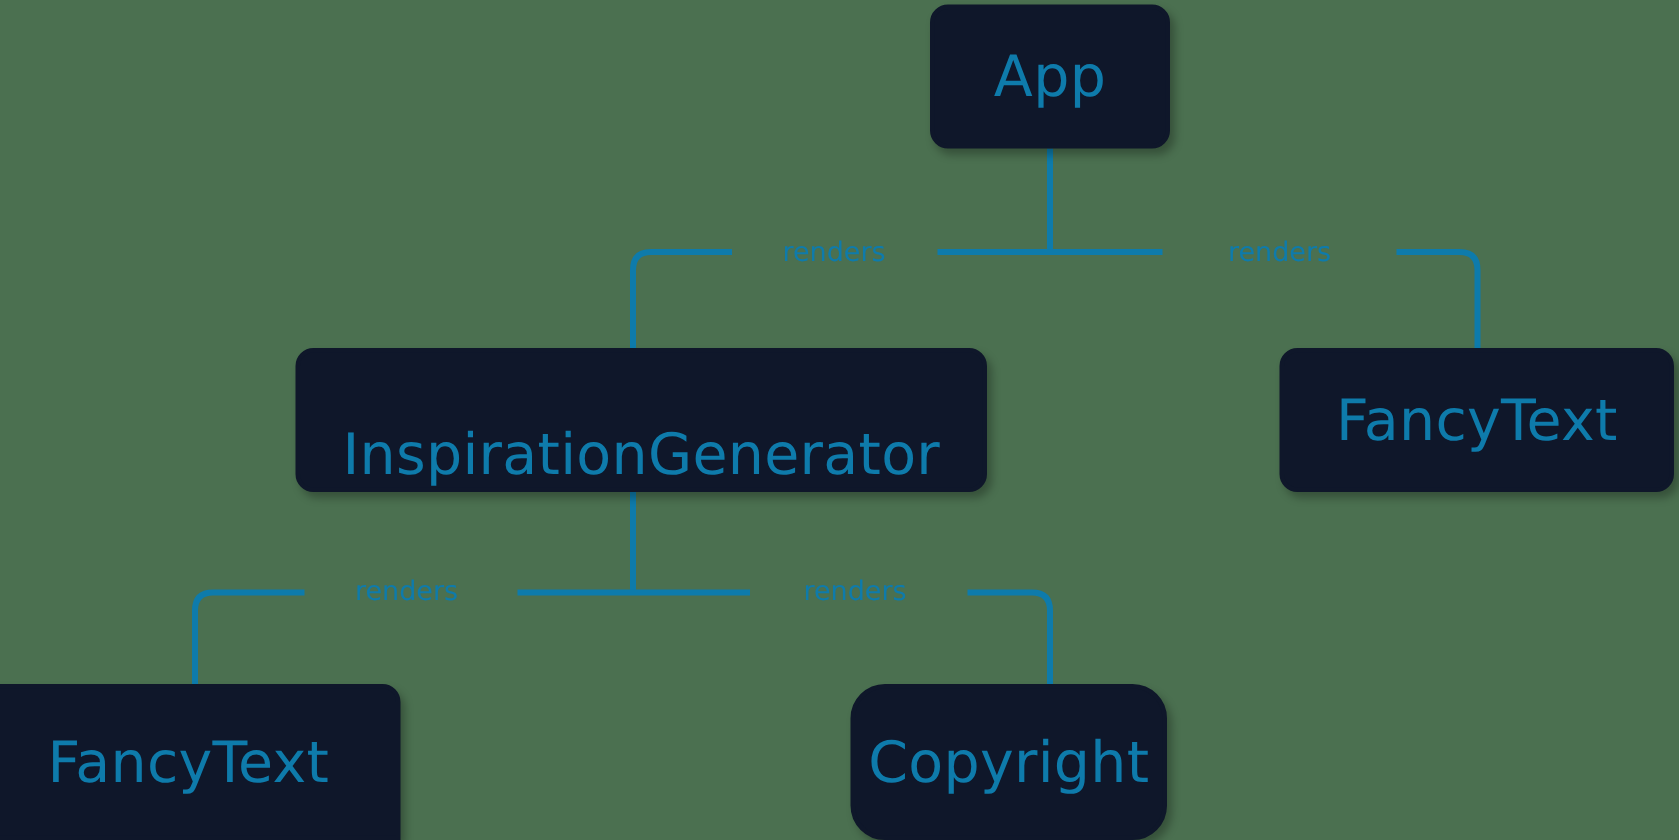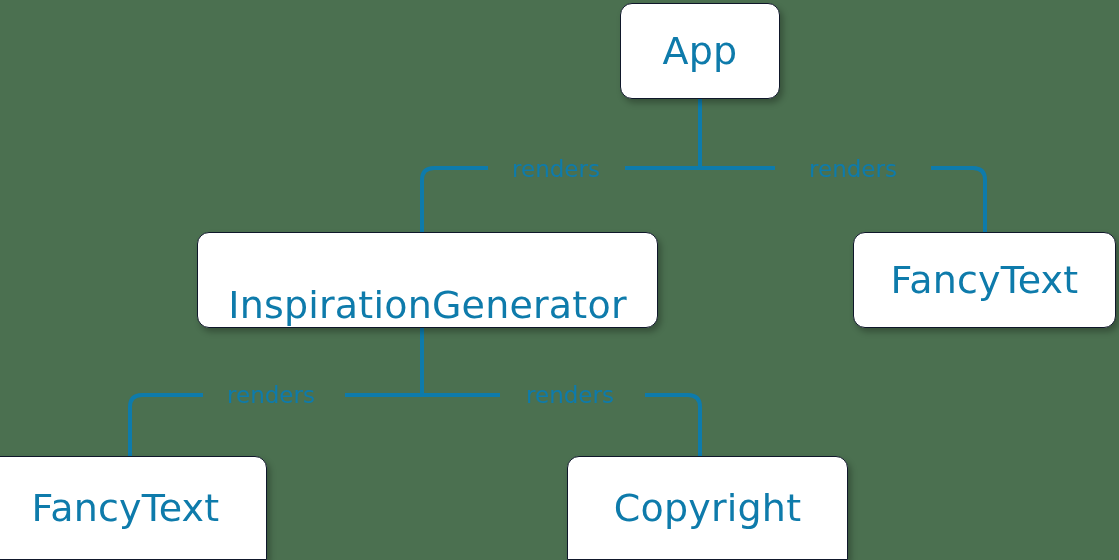--- a/index.html
+++ b/index.html
@@ -21,47 +21,47 @@
   #edges {
     position: absolute;
     left: 0;
     top: 0;
     width: 1119px;
     height: 560px;
     pointer-events: none;
   }
   .node {
     position: absolute;
-    background: #ffffff;
-    border: 1px solid #0f172a;
+    background: #0f172a;
+    border: 3px solid #0f172a;
     border-radius: 12px;
     box-sizing: border-box;
     display: flex;
     align-items: center;
     justify-content: center;
     box-shadow: 3px 4px 6px rgba(0,0,0,0.28);
   }
   .node-label {
     color: #0e7bab;
     font-size: 38px;
     font-weight: 400;
     letter-spacing: 0.2px;
     white-space: nowrap;
   }
   .node-app      { left: 620px; top: 3px;   width: 160px; height: 96px; }
   .node-inspgen  { left: 197px; top: 232px; width: 461px; height: 96px; align-items: flex-end; }
   .node-fancy-r  { left: 853px; top: 232px; width: 263px; height: 96px; }
   .node-fancy-bl { left: -16px; top: 456px; width: 283px; height: 104px;
                    border-bottom-left-radius: 0; border-bottom-right-radius: 0; }
-  .node-copy     { left: 567px; top: 456px; width: 281px; height: 104px;
-                   border-bottom-left-radius: 0; border-bottom-right-radius: 0; }
+  .node-copy     { left: 567px; top: 456px; width: 211px; height: 104px;
+                   border-bottom-left-radius: 0; border-bottom-right-radius: 0; border-radius: 23px; }
   .edge-label {
     position: absolute;
     color: #0e7bab;
-    font-size: 23px;
+    font-size: 18px;
     white-space: nowrap;
     transform: translate(-50%, -50%);
     line-height: 1;
   }
   .lbl-r1 { left: 556px; top: 169px; }
   .lbl-r2 { left: 853px; top: 169px; }
   .lbl-r3 { left: 271px; top: 395px; }
   .lbl-r4 { left: 570px; top: 395px; }
 </style>
 </head>

